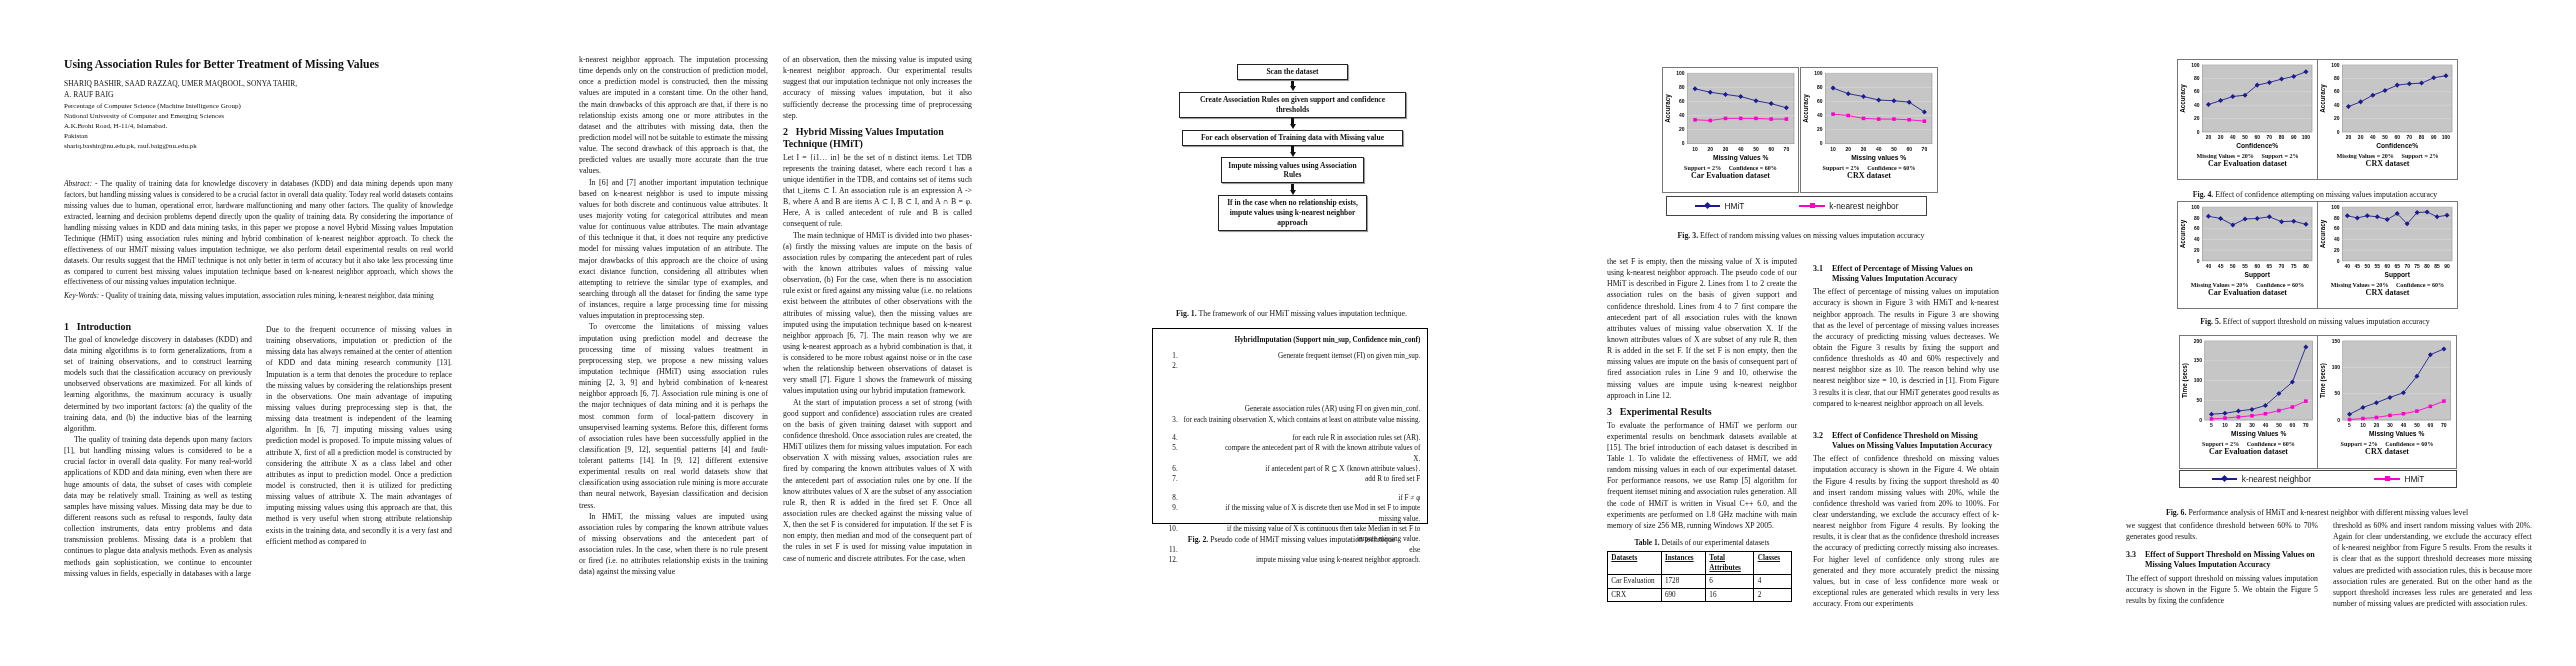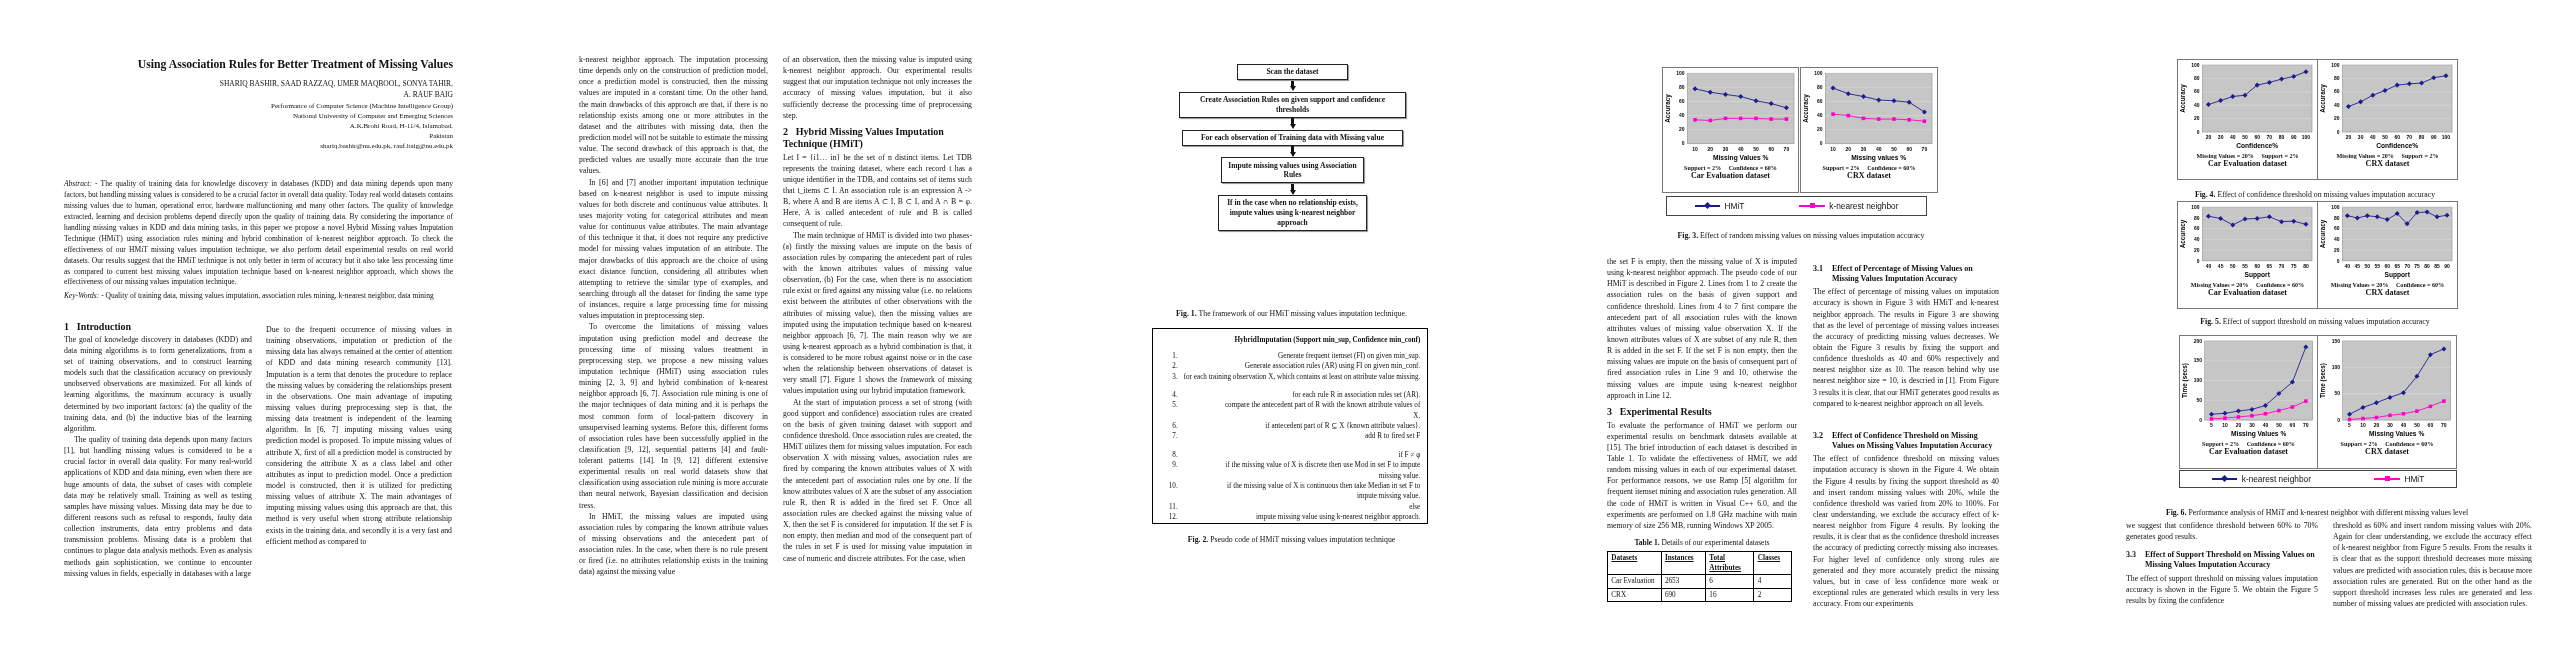--- a/index.html
+++ b/index.html
@@ -1,21 +1,21 @@
 <!DOCTYPE html>
 <html style="font-size:9px"><head>
 <meta charset="utf-8">
 <style>
   html,body{margin:0;padding:0;background:#ffffff;}
   #canvas{position:relative;width:2576px;height:667px;background:#ffffff;
           font-family:"Liberation Serif","DejaVu Serif",serif;color:#111;}
   .abs{position:absolute;}
 
   
-  .title-block{left:64px;top:58px;width:389px;text-align:right;}
+  .title-block{left:64px;top:58px;width:389px;text-align:left;}
   .paper-title{font-size:11.7px;font-weight:bold;margin-bottom:7.8px;}
   .authors{font-size:7.5px;line-height:1.45;}
   .affil{font-size:7px;line-height:1.45;}
 
   .abstract-block{left:64px;top:179px;width:389px;font-size:7.5px;line-height:1.46;text-align:justify;}
   .ab-label{font-style:italic;}
   .keywords-block{left:64px;top:291px;width:389px;font-size:7.5px;line-height:1.45;text-align:justify;}
 
   
   .col{font-size:7.8px;line-height:1.43;text-align:justify;}
@@ -98,21 +98,21 @@
 </style>
 </head>
 <body>
 
 <div id="canvas">
 
   <div class="abs title-block">
     <div class="paper-title">Using Association Rules for Better Treatment of Missing Values</div>
     <div class="authors">SHARIQ BASHIR, SAAD RAZZAQ, UMER MAQBOOL, SONYA TAHIR,</div>
     <div class="authors">A. RAUF BAIG</div>
-    <div class="affil">Performance of Computer Science (Machine Intelligence Group)</div>
+    <div class="affil">Percentage of Computer Science (Machine Intelligence Group)</div>
     <div class="affil">National University of Computer and Emerging Sciences</div>
     <div class="affil">A.K.Brohi Road, H-11/4, Islamabad.</div>
     <div class="affil">Pakistan</div>
     <div class="affil">shariq.bashir@nu.edu.pk,  rauf.baig@nu.edu.pk</div>
   </div>
 
   <div class="abs abstract-block">
     <span class="ab-label">Abstract: -</span><span> The quality of training data for knowledge discovery in databases (KDD) and data mining depends upon many factors, but handling missing values is considered to be a crucial factor in overall data quality. Today real world datasets contains missing values due to human, operational error, hardware malfunctioning and many other factors. The quality of knowledge extracted, learning and decision problems depend directly upon the quality of training data. By considering the importance of handling missing values in KDD and data mining tasks, in this paper we propose a novel Hybrid Missing values Imputation Technique (HMiT) using association rules mining and hybrid combination of k-nearest neighbor approach. To check the effectiveness of our HMiT missing values imputation technique, we also perform detail experimental results on real world datasets. Our results suggest that the HMiT technique is not only better in term of accuracy but it also take less processing time as compared to current best missing values imputation technique based on k-nearest neighbor approach, which shows the effectiveness of our missing values imputation technique.</span>
   </div>
 
@@ -183,21 +183,21 @@
 
   <div class="abs fig2-box">
     <div class="code-header">HybridImputation (Support min_sup, Confidence min_conf)</div>
     <div>
         <div class="code-row">
           <span class="code-num">1.</span>
           <span class="code-text" style="padding-left: 0px;">Generate frequent itemset (FI) on given min_sup.</span>
         </div>
         <div class="code-row">
           <span class="code-num">2.</span>
-          <span class="code-text" style="padding-left: 0px;">Generate association rules (AR) using FI on given min_conf.</span>
+          <span class="code-text" style="padding-left: 0px; margin-top: 43px;">Generate association rules (AR) using FI on given min_conf.</span>
         </div>
         <div class="code-row">
           <span class="code-num">3.</span>
           <span class="code-text" style="padding-left: 0px;">for each training observation X, which contains at least on attribute value missing.</span>
         </div>
         <div class="code-row gap">
           <span class="code-num">4.</span>
           <span class="code-text" style="padding-left: 22px;">for each rule R in association rules set (AR).</span>
         </div>
         <div class="code-row">
@@ -360,21 +360,21 @@
     <table class="data">
       <tbody>
           <tr>
         <th style="width:48px">Datasets</th>
         <th style="width:38px">Instances</th>
         <th style="width:42px">Total Attributes</th>
         <th style="width:31px">Classes</th>
       </tr>
       <tr>
         <td>Car Evaluation</td>
-        <td>2653</td>
+        <td>1728</td>
         <td>6</td>
         <td>4</td>
       </tr>
       <tr>
         <td>CRX</td>
         <td>690</td>
         <td>16</td>
         <td>2</td>
       </tr>
     </tbody>
@@ -474,21 +474,21 @@
           <rect x="161.8" y="39.68000000000001" width="6.4" height="6.4" fill="#1c1c8f" transform="rotate(45 165 42.88000000000001)"></rect>
           <rect x="183.8" y="38.47" width="6.4" height="6.4" fill="#1c1c8f" transform="rotate(45 187 41.67)"></rect>
           <rect x="205.8" y="28.789999999999996" width="6.4" height="6.4" fill="#1c1c8f" transform="rotate(45 209 31.989999999999995)"></rect>
           <rect x="227.8" y="25.16" width="6.4" height="6.4" fill="#1c1c8f" transform="rotate(45 231 28.36)"></rect>
         </svg>
       </div>
     <div class="sub1">Missing Values = 20%     Support = 2%</div>
     <div class="sub2">CRX dataset</div>
   </div>
   <div class="abs fig-caption fig4-caption">
-    <span class="cap-label">Fig. 4.</span><span> Effect of confidence threshold on missing values imputation accuracy</span>
+    <span class="cap-label">Fig. 4.</span><span> Effect of confidence attempting on missing values imputation accuracy</span>
   </div>
 
   <div class="abs chartbox fig5-car">
     <div class="csvg">
         <svg width="139" height="79" xmlns="http://www.w3.org/2000/svg" style="display:block" viewBox="0 0 251 142">
           <rect x="44" y="9" width="198" height="97" fill="#c6c6c6" stroke="#8a8a8a" stroke-width="1"></rect>
           <text x="39" y="109" text-anchor="end" font-size="9" font-weight="bold" font-family="Liberation Sans, sans-serif">0</text>
           <line x1="44" y1="86.6" x2="242" y2="86.6" stroke="#dcdcdc" stroke-width="1"></line>
           <text x="39" y="89.6" text-anchor="end" font-size="9" font-weight="bold" font-family="Liberation Sans, sans-serif">20</text>
           <line x1="44" y1="67.19999999999999" x2="242" y2="67.19999999999999" stroke="#dcdcdc" stroke-width="1"></line>

